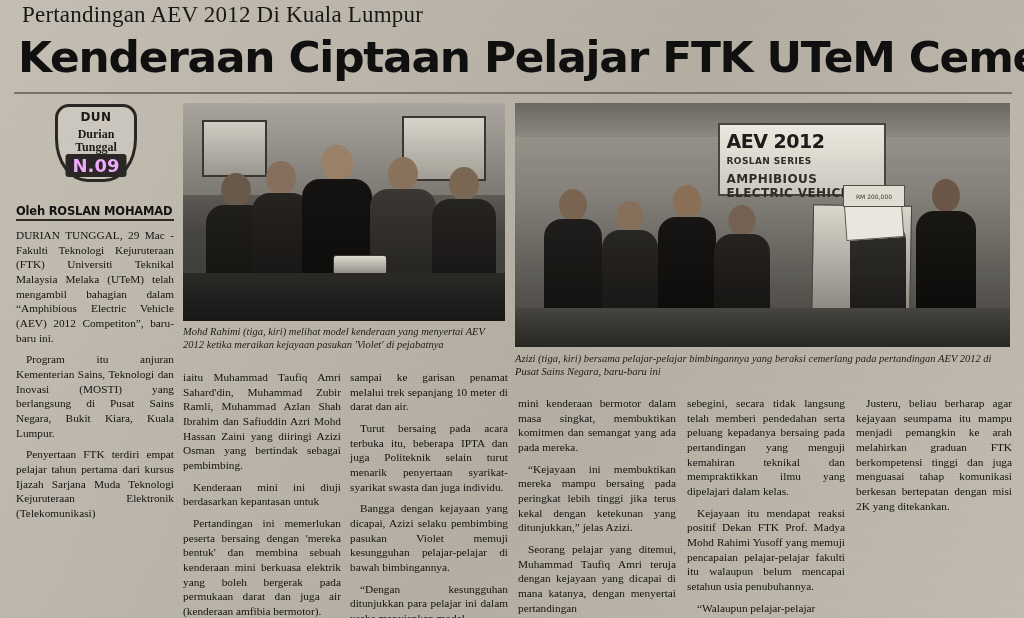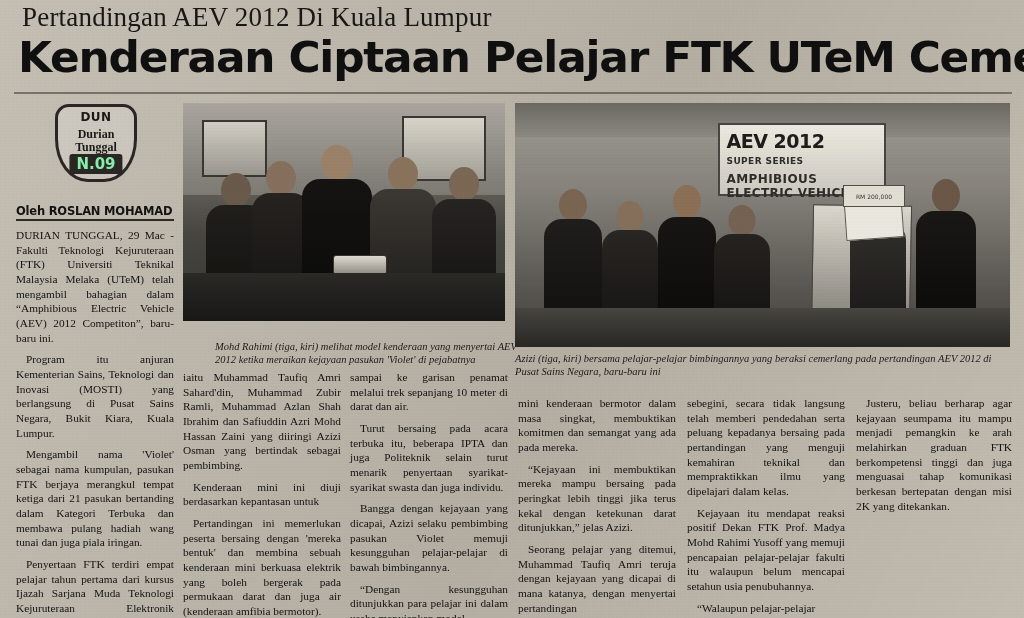--- a/index.html
+++ b/index.html
@@ -31,21 +31,21 @@
     background-image:
       repeating-linear-gradient(0deg, rgba(0,0,0,0.035) 0px, rgba(0,0,0,0.035) 1px, rgba(255,255,255,0.0) 1px, rgba(255,255,255,0.0) 3px),
       repeating-linear-gradient(90deg, rgba(0,0,0,0.025) 0px, rgba(0,0,0,0.025) 1px, rgba(255,255,255,0.0) 1px, rgba(255,255,255,0.0) 4px);
   }
 
   .kicker {
     position: absolute;
     left: 22px;
     top: 2px;
     font-family: "Liberation Serif", serif;
-    font-size: 27px;
+    font-size: 23px;
     letter-spacing: 0.2px;
     color: #1a1816;
     white-space: nowrap;
   }
   .headline {
     position: absolute;
     left: 18px;
     top: 36px;
     width: 1000px;
     font-family: "DejaVu Sans", sans-serif;
@@ -102,23 +102,23 @@
   }
   .badge .l1 { top: 23px; }
   .badge .l2 { top: 36px; }
   .badge .no {
     position: absolute;
     left: 50%;
     top: 50px;
     transform: translateX(-50%);
     font-family: "DejaVu Sans", sans-serif;
     font-weight: bold;
-    font-size: 15px;
+    font-size: 18px;
     background: #2a2724;
-    color: #86efac;
+    color: #f0abfc;
     padding: 1px 7px;
     border-radius: 3px;
   }
 
   .byline {
     position: absolute;
     left: 16px;
     top: 204px;
     width: 160px;
     font-family: "DejaVu Sans", sans-serif;
@@ -313,29 +313,29 @@
       <div class="body" style="top:38px;width:66px;height:132px;background:linear-gradient(180deg,#3f3b35,#201e1b);"></div>
     </div>
     <div class="person" style="left:248px;width:66px;height:158px;">
       <div class="head" style="top:4px;width:30px;height:34px;background:#7e6751;"></div>
       <div class="body" style="top:36px;width:64px;height:122px;background:linear-gradient(180deg,#2b2825,#161513);"></div>
     </div>
 
     <div style="position:absolute;left:150px;top:152px;width:54px;height:20px;background:linear-gradient(180deg,#ddd8cc,#8f8b82);border:1px solid #3b3833;border-radius:3px;"></div>
     <div class="table"></div>
   </div>
-  <div class="caption" style="left:183px; top:340px; width:322px;margin-left:32px;">Mohd Rahimi (tiga, kiri) melihat model kenderaan yang menyertai AEV 2012 ketika meraikan kejayaan pasukan 'Violet' di pejabatnya</div>
+  <div class="caption" style="left:183px; top:325px; width:322px;">Mohd Rahimi (tiga, kiri) melihat model kenderaan yang menyertai AEV 2012 ketika meraikan kejayaan pasukan 'Violet' di pejabatnya</div>
 
   <div class="photo" id="photo2">
     <div class="bg"></div>
     <div class="canopy"></div>
 
     <div class="banner">
       <div class="ttl">AEV 2012</div>
-      <div class="sub">SUPER SERIES</div>
+      <div class="sub">ROSLAN SERIES</div>
       <div class="sub" style="top:68%;font-size:12px;">AMPHIBIOUS ELECTRIC VEHICLE</div>
     </div>
 
     <div class="bunting"></div>
 
     <div class="person" style="left:28px;width:60px;height:158px;">
       <div class="head" style="top:0;width:28px;height:32px;background:#7d654f;"></div>
       <div class="body" style="top:30px;width:58px;height:128px;background:linear-gradient(180deg,#24221f,#131211);"></div>
     </div>
     <div class="person" style="left:86px;width:58px;height:150px;">
@@ -365,40 +365,39 @@
     <div style="position:absolute;left:328px;top:82px;width:62px;height:22px;background:#ded9cd;border:1px solid #55524b;font-family:'DejaVu Sans',sans-serif;font-size:6px;color:#3a3732;text-align:center;line-height:22px;">
       <span>RM 200,000</span>
     </div>
     <div class="ground"></div>
   </div>
   <div class="caption" style="left:515px; top:352px; width:495px;">Azizi (tiga, kiri) bersama pelajar-pelajar bimbingannya yang beraksi cemerlang pada pertandingan AEV 2012 di Pusat Sains Negara, baru-baru ini</div>
 
   <div class="col" id="col1" style="left:16px; top:228px; width:158px;">
     <p class="first">DURIAN TUNGGAL, 29 Mac - Fakulti Teknologi Kejuruteraan (FTK) Universiti Teknikal Malaysia Melaka (UTeM) telah mengambil bahagian dalam “Amphibious Electric Vehicle (AEV) 2012 Competiton”, baru-baru ini.</p>
     <p>Program itu anjuran Kementerian Sains, Teknologi dan Inovasi (MOSTI) yang berlangsung di Pusat Sains Negara, Bukit Kiara, Kuala Lumpur.</p>
-    <p>Mengambil nama 'Violet' sebagai nama kumpulan, pasukan FTK berjaya merangkul tempat ketiga dari 21 pasukan bertanding dalam Kategori Terbuka dan membawa pulang hadiah wang tunai dan juga piala iringan.</p>
     <p>Penyertaan FTK terdiri empat pelajar tahun pertama dari kursus Ijazah Sarjana Muda Teknologi Kejuruteraan Elektronik (Telekomunikasi)</p>
   </div>
 
   <div class="col" id="col2" style="left:183px; top:370px; width:158px;">
     <p class="first">iaitu Muhammad Taufiq Amri Sahard'din, Muhammad Zubir Ramli, Muhammad Azlan Shah Ibrahim dan Safiuddin Azri Mohd Hassan Zaini yang diiringi Azizi Osman yang bertindak sebagai pembimbing.</p>
     <p>Kenderaan mini ini diuji berdasarkan kepantasan untuk</p>
     <p>Pertandingan ini memerlukan peserta bersaing dengan 'mereka bentuk' dan membina sebuah kenderaan mini berkuasa elektrik yang boleh bergerak pada permukaan darat dan juga air (kenderaan amfibia bermotor).</p>
   </div>
 
   <div class="col" id="col3" style="left:350px; top:370px; width:158px;">
     <p class="first">sampai ke garisan penamat melalui trek sepanjang 10 meter di darat dan air.</p>
     <p>Turut bersaing pada acara terbuka itu, beberapa IPTA dan juga Politeknik selain turut menarik penyertaan syarikat-syarikat swasta dan juga individu.</p>
     <p>Bangga dengan kejayaan yang dicapai, Azizi selaku pembimbing pasukan Violet memuji kesungguhan pelajar-pelajar di bawah bimbingannya.</p>
     <p>“Dengan kesungguhan ditunjukkan para pelajar ini dalam usaha menyiapkan model</p>
   </div>
 
   <div class="col" id="col4" style="left:518px; top:396px; width:158px;">
     <p class="first">mini kenderaan bermotor dalam masa singkat, membuktikan komitmen dan semangat yang ada pada mereka.</p>
-    <p>“Kejayaan ini membuktikan mereka mampu bersaing pada peringkat lebih tinggi jika terus kekal dengan ketekunan darat ditunjukkan,” jelas Azizi.</p>
+    <p>“Kejayaan ini membuktikan mereka mampu bersaing pada peringkat lebih tinggi jika terus kekal dengan ketekunan yang ditunjukkan,” jelas Azizi.</p>
     <p>Seorang pelajar yang ditemui, Muhammad Taufiq Amri teruja dengan kejayaan yang dicapai di mana katanya, dengan menyertai pertandingan</p>
   </div>
 
   <div class="col" id="col5" style="left:687px; top:396px; width:158px;">
     <p class="first">sebegini, secara tidak langsung telah memberi pendedahan serta peluang kepadanya bersaing pada pertandingan yang menguji kemahiran teknikal dan mempraktikkan ilmu yang dipelajari dalam kelas.</p>
     <p>Kejayaan itu mendapat reaksi positif Dekan FTK Prof. Madya Mohd Rahimi Yusoff yang memuji pencapaian pelajar-pelajar fakulti itu walaupun belum mencapai setahun usia penubuhannya.</p>
     <p>“Walaupun pelajar-pelajar</p>
   </div>
 
   <div class="col" id="col6" style="left:856px; top:396px; width:156px;">

